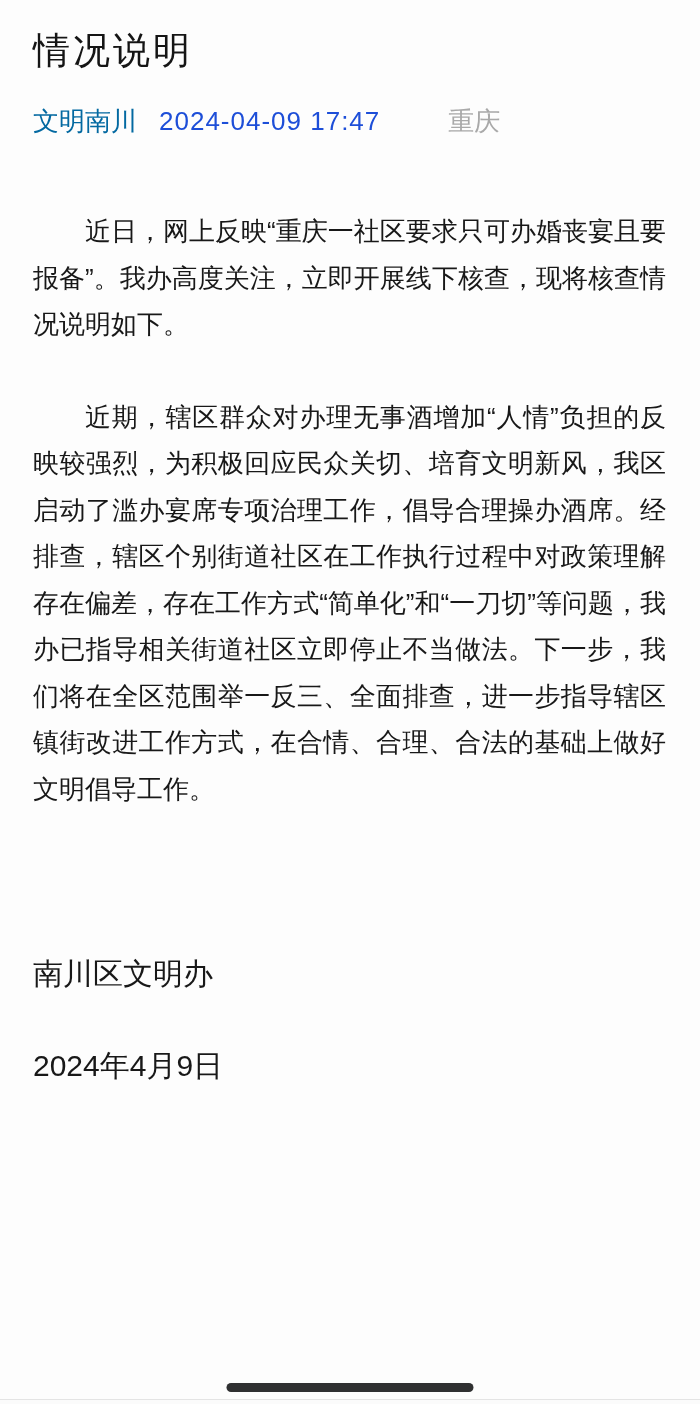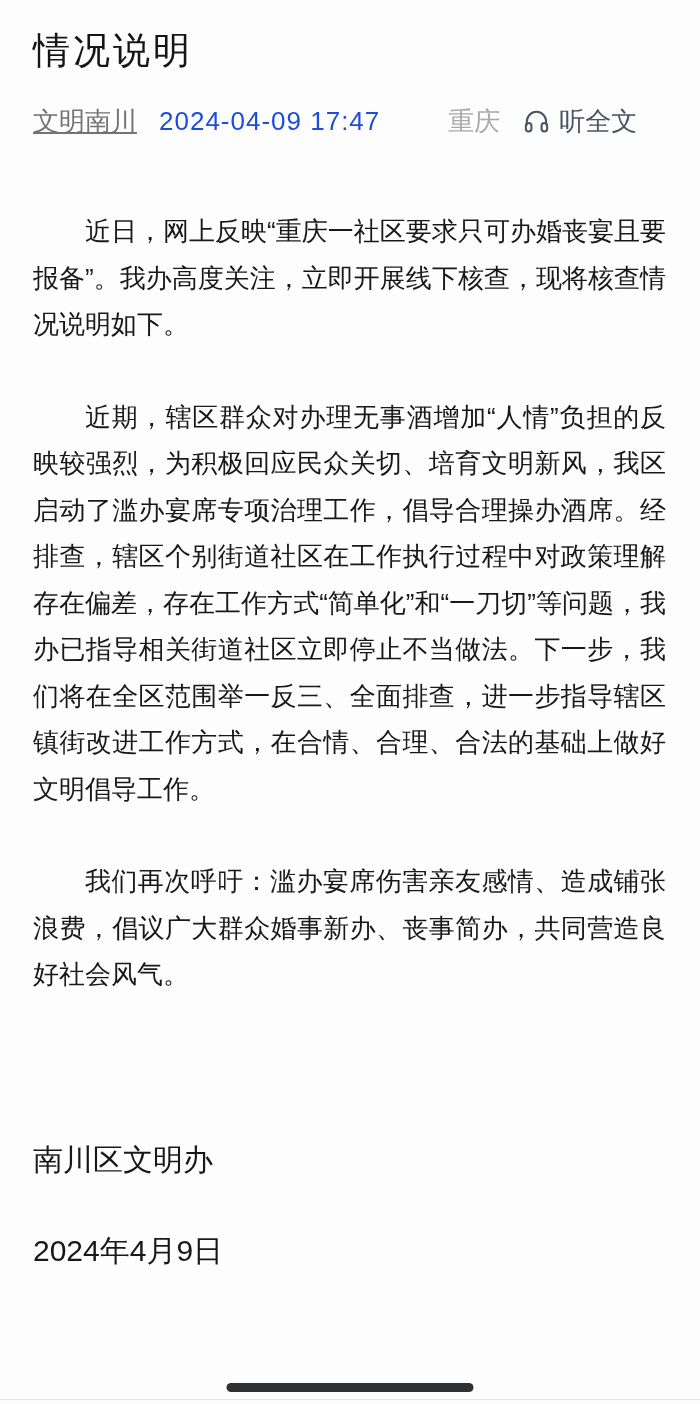--- a/index.html
+++ b/index.html
@@ -23,21 +23,21 @@
   }
 
   .meta {
     margin-top: 30px;
     display: flex;
     align-items: center;
     font-size: 26px;
     line-height: 36px;
     white-space: nowrap;
   }
-  .meta .account { color: #737373; text-decoration: underline; }
+  .meta .account { color: #0369a1; }
   .meta .time { color: #1d4ed8; margin-left: 22px; letter-spacing: 1px; }
   .meta .loc  { color: #a9a9a9; margin-left: 68px; }
   .meta .listen {
     color: #4a5461;
     margin-left: 22px;
     display: inline-flex;
     align-items: center;
     cursor: pointer;
   }
   .meta .listen svg { width: 29px; height: 29px; margin-right: 8px; display: block; }
@@ -87,34 +87,25 @@
 <body>
 
 <div class="page">
 
   <h1 class="title">情况说明</h1>
 
   <div class="meta">
     <span class="account">文明南川</span>
     <span class="time">2024-04-09 17:47</span>
     <span class="loc">重庆</span>
-    <span class="listen">
-      <svg viewBox="0 0 24 24" fill="none" stroke="#4a5461" stroke-width="1.7" stroke-linecap="round" stroke-linejoin="round">
-        <path d="M4 14.5v-2.5a8 8 0 0 1 16 0v2.5"></path>
-        <rect x="3.2" y="13.2" width="4.6" height="7" rx="2.3"></rect>
-        <rect x="16.2" y="13.2" width="4.6" height="7" rx="2.3"></rect>
-      </svg>
-      <span>听全文</span>
-    </span>
   </div>
 
   <div class="body">
     <p>近日，网上反映“重庆一社区要求只可办婚丧宴且要报备”。我办高度关注，立即开展线下核查，现将核查情况说明如下。</p>
     <p>近期，辖区群众对办理无事酒增加“人情”负担的反映较强烈，为积极回应民众关切、培育文明新风，我区启动了滥办宴席专项治理工作，倡导合理操办酒席。经排查，辖区个别街道社区在工作执行过程中对政策理解存在偏差，存在工作方式“简单化”和“一刀切”等问题，我办已指导相关街道社区立即停止不当做法。下一步，我们将在全区范围举一反三、全面排查，进一步指导辖区镇街改进工作方式，在合情、合理、合法的基础上做好文明倡导工作。</p>
-    <p>我们再次呼吁：滥办宴席伤害亲友感情、造成铺张浪费，倡议广大群众婚事新办、丧事简办，共同营造良好社会风气。</p>
   </div>
 
   <div class="sig">南川区文明办</div>
 
   <div class="date-line">2024年4月9日</div>
 
 </div>
 
 <div class="home-indicator"></div>
 

